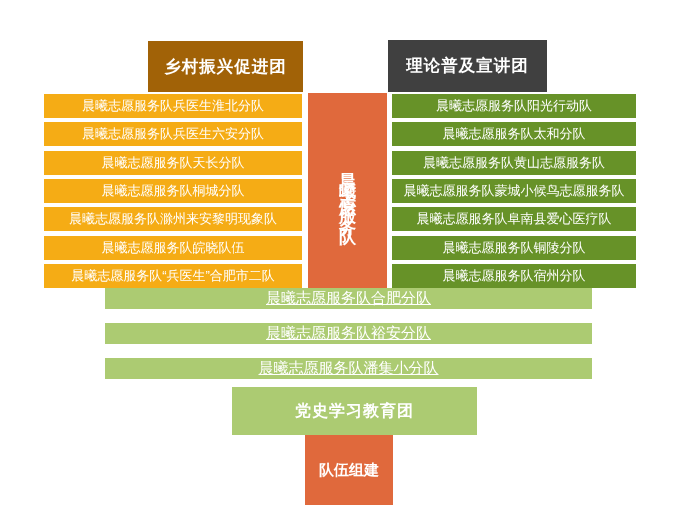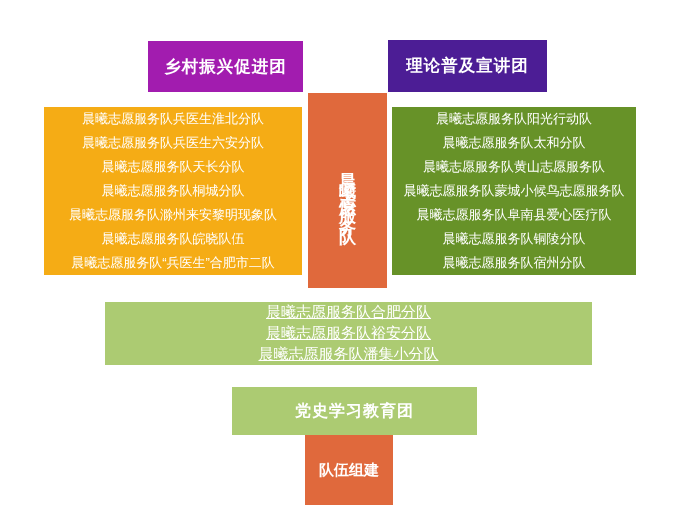--- a/index.html
+++ b/index.html
@@ -5,24 +5,24 @@
   html,body{margin:0;padding:0;background:#fff;}
   body{font-family:"Liberation Sans","DejaVu Sans",sans-serif;}
   .canvas{
     position:relative;width:698px;height:518px;background:#fff;overflow:hidden;
   }
   .box{
     position:absolute;display:flex;align-items:center;justify-content:center;
     color:#fff;text-align:center;box-sizing:border-box;
   }
   .header-box{font-weight:bold;font-size:16.5px;letter-spacing:1px;}
-  .left-header{left:148px;top:41px;width:155px;height:51px;background:#a21caf;}
-  .right-header{left:388px;top:40px;width:159px;height:52px;background:#4c1d95;}
+  .left-header{left:148px;top:41px;width:155px;height:51px;background:#a16207;}
+  .right-header{left:388px;top:40px;width:159px;height:52px;background:#404040;}
   .col{
-    position:absolute;display:flex;flex-direction:column;justify-content:center;
+    position:absolute;display:flex;flex-direction:column;justify-content:space-between;
   }
   .left-col{left:44px;top:94px;width:258px;height:194px;}
   .right-col{left:392px;top:94px;width:244px;height:194px;}
   .bottom-col{left:105px;top:288px;width:487px;height:91px;}
   .row{
     display:flex;align-items:center;justify-content:center;
     color:#fff;font-size:13px;text-align:center;white-space:nowrap;
   }
   .row.orange{height:24px;background:#F5AC15;}
   .row.green{height:24px;background:#679228;}

